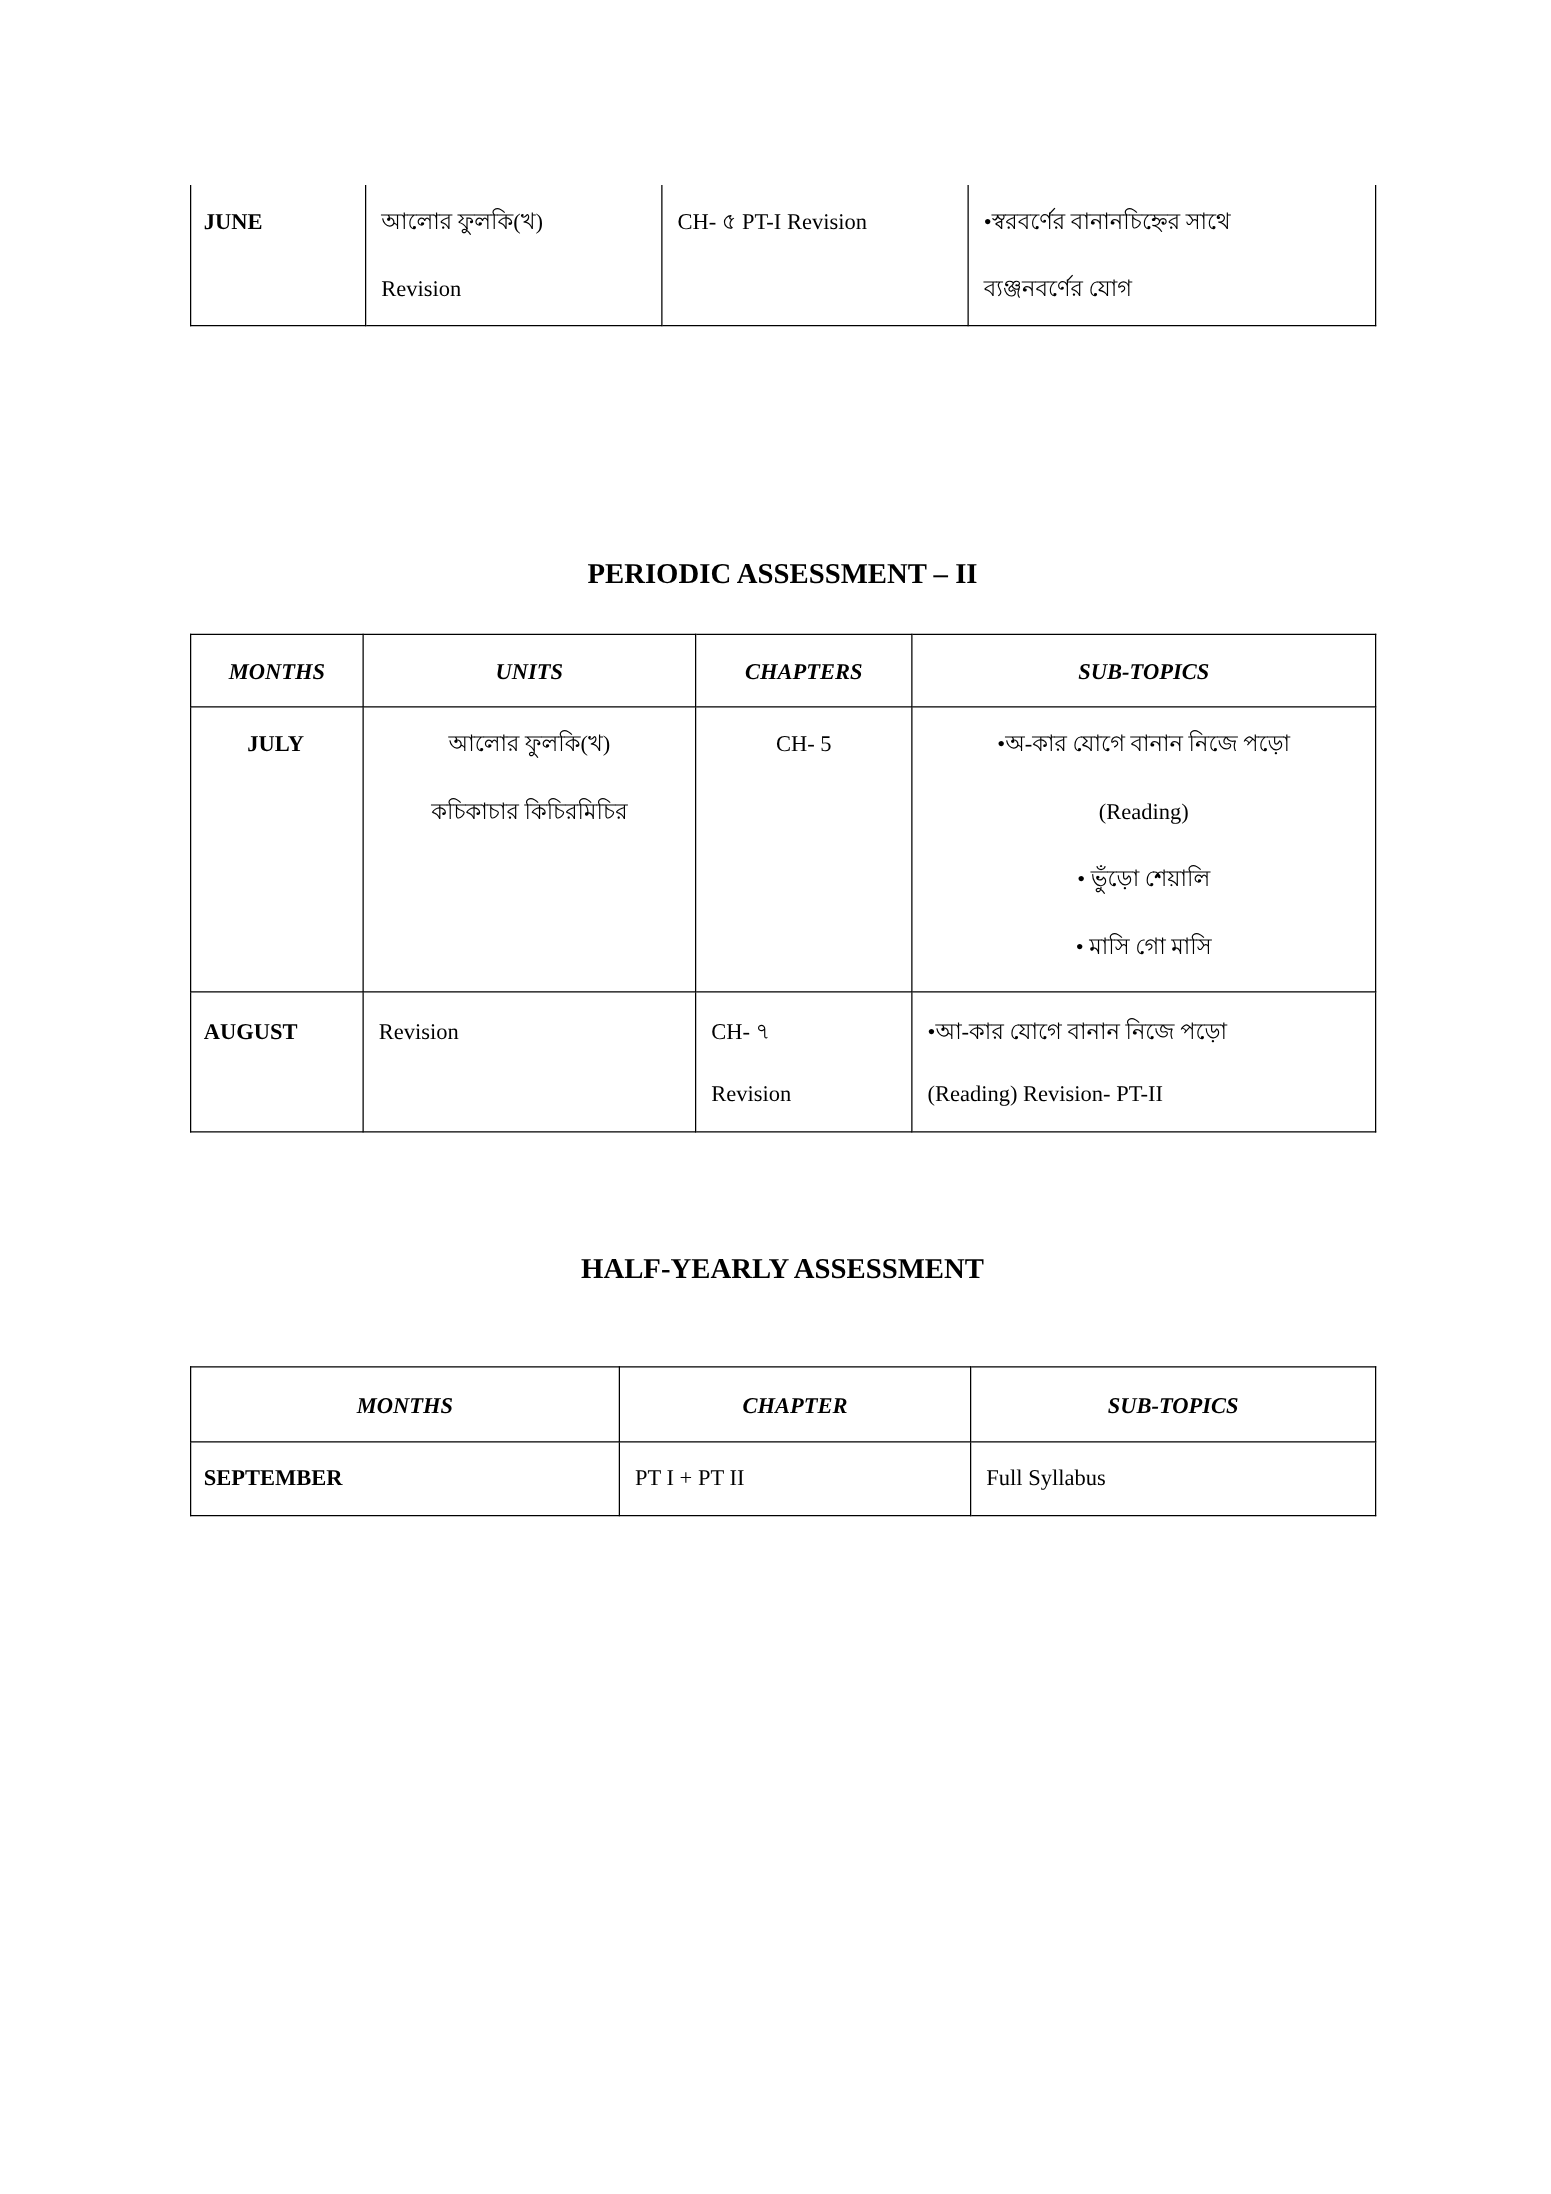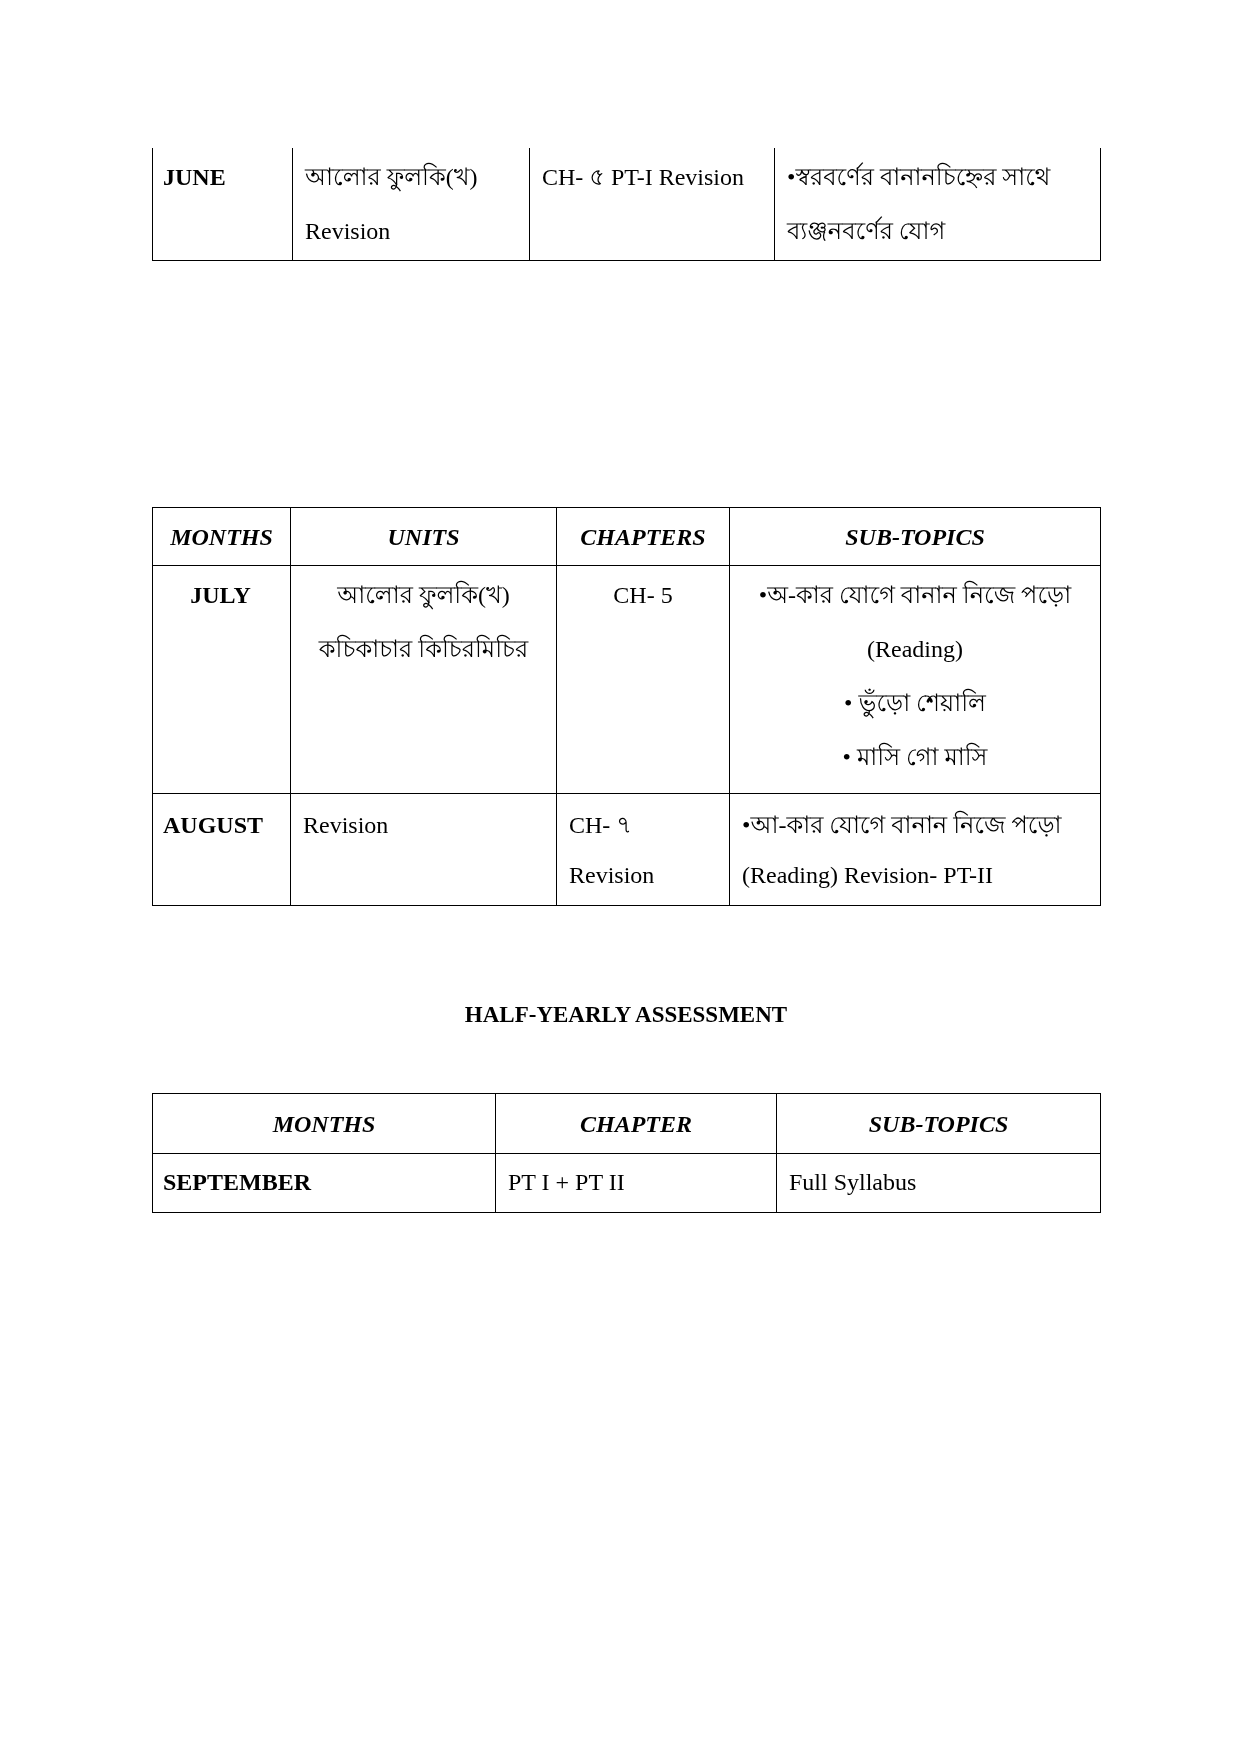--- a/index.html
+++ b/index.html
@@ -16,21 +16,21 @@
   table.tbl {
     position: absolute;
     border-collapse: collapse;
     table-layout: fixed;
     width: 948px;
   }
   .tbl td, .tbl th {
     border: 1.5px solid #000000;
     vertical-align: top;
     white-space: pre-line;
-    font-size: 24px;
+    font-size: 18px;
     line-height: 54px;
     padding: 2px 12px;
     overflow: hidden;
   }
   .tbl th {
     vertical-align: middle;
     text-align: center;
     font-weight: bold;
     line-height: 26px;
     white-space: normal;
@@ -85,20 +85,21 @@
         <td class="month">JUNE</td>
         <td>আলোর ফুলকি(খ)
 Revision</td>
         <td>CH- ৫ PT-I Revision</td>
         <td>•স্বরবর্ণের বানানচিহ্নের সাথে
 ব্যঞ্জনবর্ণের যোগ</td>
       </tr>
     </tbody>
   </table>
 
+  <div class="heading heading-pa2">PERIODIC ASSESSMENT – II</div>
 
   <table class="tbl tbl-pa2">
     <colgroup>
       <col style="width:138px">
         <col style="width:266px">
         <col style="width:173px">
         <col style="width:371px">
     </colgroup>
     <tbody>
       <tr class="hdr">

